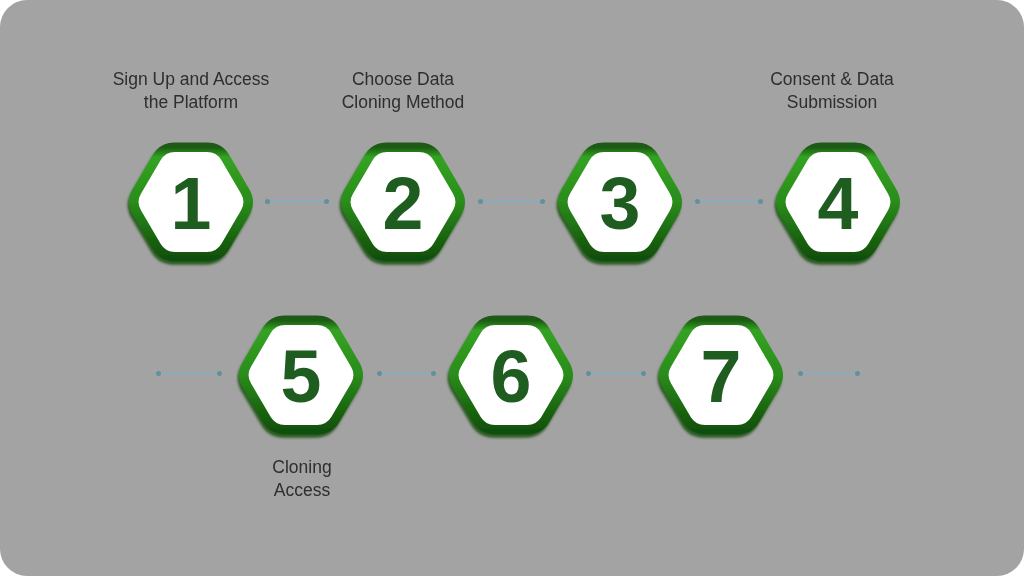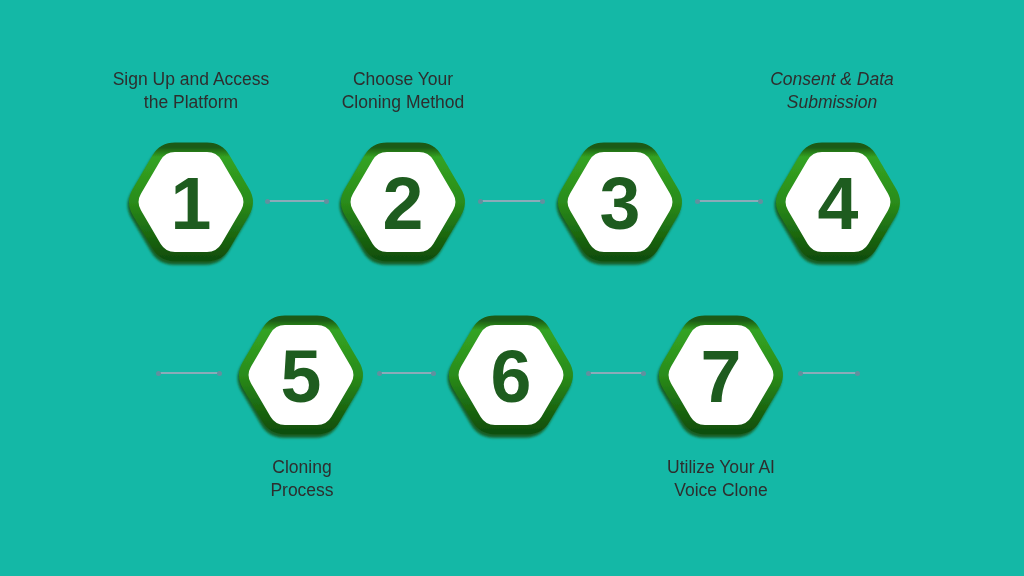--- a/index.html
+++ b/index.html
@@ -1,38 +1,39 @@
 <!DOCTYPE html>
 <html><head>
 <meta charset="utf-8">
 <style>
   html, body { margin: 0; padding: 0; background: #ffffff; }
   .canvas {
     position: relative;
     width: 1024px;
     height: 576px;
-    background: #14b8a6;
+    background: #a3a3a3;
     overflow: hidden;
     font-family: "Liberation Sans", sans-serif;
+    border-radius: 27px;
   }
 
   
   .step-label {
     position: absolute;
     width: 240px;
     text-align: center;
     font-size: 17.5px;
     line-height: 23px;
     color: #2e2e2e;
     white-space: pre-line;
   }
   .lb1 { left: 71px;  top: 68px; }
   .lb2 { left: 283px; top: 68px; }
   .lb3 { left: 500px; top: 68px; }
-  .lb4 { left: 712px; top: 68px; font-style: italic; }
+  .lb4 { left: 712px; top: 68px; }
   .lb5 { left: 182px; top: 456px; }
   .lb6 { left: 391px; top: 456px; }
   .lb7 { left: 601px; top: 456px; }
 
   
   .hex {
     position: absolute;
     width: 150px;
     height: 132px;
     overflow: visible;
@@ -99,21 +100,21 @@
         <stop offset="1" stop-color="#11500a"></stop>
       </linearGradient>
       <filter id="hexShadow" x="-15%" y="-15%" width="130%" height="130%">
         <feDropShadow dx="-1.5" dy="3.5" stdDeviation="1.3" flood-color="#174f0e" flood-opacity="0.85"></feDropShadow>
       </filter>
     </defs>
   </svg>
 
   <div class="step-label lb1">Sign Up and Access
 the Platform</div>
-  <div class="step-label lb2">Choose Your
+  <div class="step-label lb2">Choose Data
 Cloning Method</div>
   <div class="step-label lb4">Consent &amp; Data
 Submission</div>
 
   <svg class="hex hx1" viewBox="0 0 140 140">
     <path class="hexpath" d="M 12.6 58.8 L 33.4 23.2 Q 40 12 53 12 L 87 12 Q 100 12 106.6 23.2 L 127.4 58.8 Q 134 70 127.4 81.2 L 106.6 116.8 Q 100 128 87 128 L 53 128 Q 40 128 33.4 116.8 L 12.6 81.2 Q 6 70 12.6 58.8 Z"></path>
     <text class="hexnum" x="70" y="99">1</text>
   </svg>
   <svg class="hex hx2" viewBox="0 0 140 140">
     <path class="hexpath" d="M 12.6 58.8 L 33.4 23.2 Q 40 12 53 12 L 87 12 Q 100 12 106.6 23.2 L 127.4 58.8 Q 134 70 127.4 81.2 L 106.6 116.8 Q 100 128 87 128 L 53 128 Q 40 128 33.4 116.8 L 12.6 81.2 Q 6 70 12.6 58.8 Z"></path>
@@ -144,17 +145,15 @@
   <svg class="hex hx6" viewBox="0 0 140 140">
     <path class="hexpath" d="M 12.6 58.8 L 33.4 23.2 Q 40 12 53 12 L 87 12 Q 100 12 106.6 23.2 L 127.4 58.8 Q 134 70 127.4 81.2 L 106.6 116.8 Q 100 128 87 128 L 53 128 Q 40 128 33.4 116.8 L 12.6 81.2 Q 6 70 12.6 58.8 Z"></path>
     <text class="hexnum" x="70" y="99">6</text>
   </svg>
   <svg class="hex hx7" viewBox="0 0 140 140">
     <path class="hexpath" d="M 12.6 58.8 L 33.4 23.2 Q 40 12 53 12 L 87 12 Q 100 12 106.6 23.2 L 127.4 58.8 Q 134 70 127.4 81.2 L 106.6 116.8 Q 100 128 87 128 L 53 128 Q 40 128 33.4 116.8 L 12.6 81.2 Q 6 70 12.6 58.8 Z"></path>
     <text class="hexnum" x="70" y="99">7</text>
   </svg>
 
   <div class="step-label lb5">Cloning
-Process</div>
-  <div class="step-label lb7">Utilize Your AI
-Voice Clone</div>
+Access</div>
 
 </div>
 
 </body></html>

